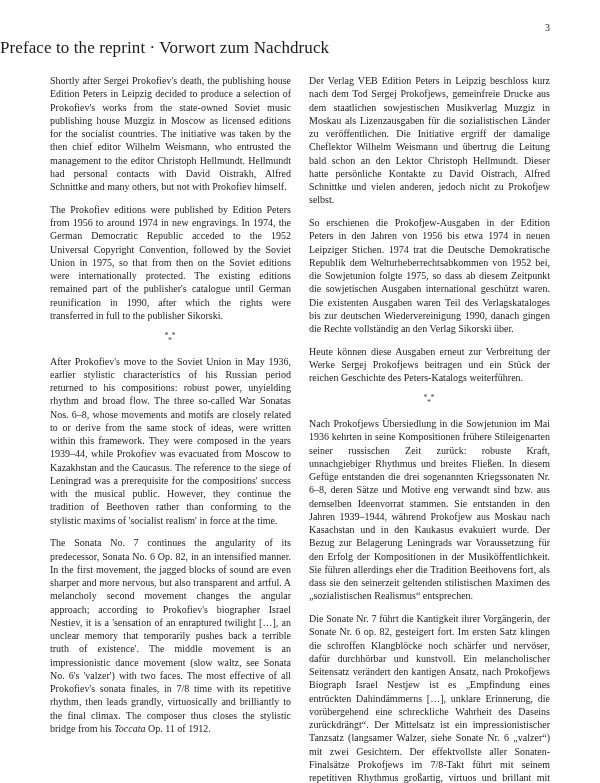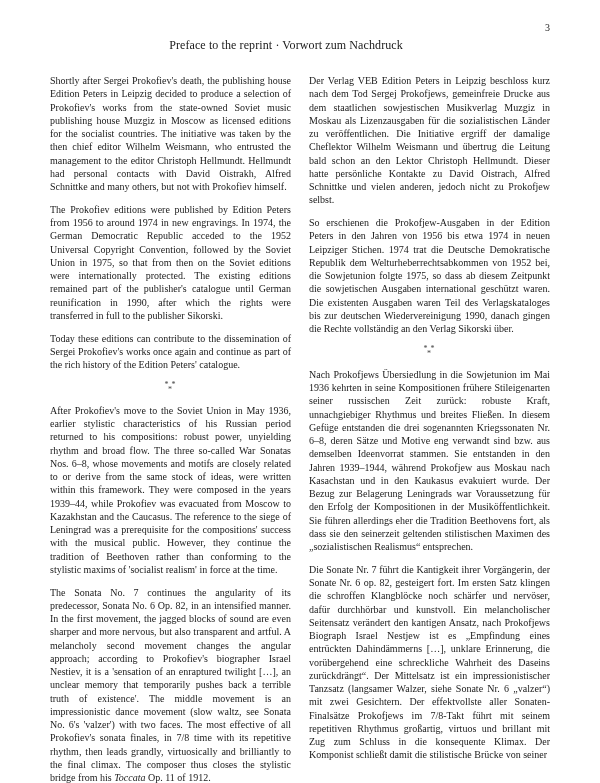--- a/index.html
+++ b/index.html
@@ -1,53 +1,53 @@
 <!DOCTYPE html>
 <html><head>
 <meta charset="utf-8">
 <style>
   html, body { margin: 0; padding: 0; background: #ffffff; }
   body { width: 600px; height: 783px; position: relative; overflow: hidden;
          font-family: "Liberation Serif", "DejaVu Serif", serif; color: #1a1a1a; }
   .page-number { position: absolute; top: 22px; right: 50px; font-size: 10px; }
-  .title { position: absolute; top: 38px; left: 0; width: 572px; text-align: center;
-           font-size: 12px; font-weight: normal; margin: 0; letter-spacing: 0.1px; }
+  .title { position: absolute; top: 38px; left: 0; width: 572px; 
+           font-size: 17px; font-weight: normal; margin: 0; letter-spacing: 0.1px; }
   .col { position: absolute; top: 74px; width: 241px; font-size: 10px; line-height: 13.25px; }
   .col-en { left: 50px; }
   .col-de { left: 309px; }
   .col p { margin: 0 0 9.5px 0; text-align: justify; hyphens: auto; }
   .asterism { text-align: center; height: 20px; position: relative; margin: 4px 0 3px 0; }
   .asterism span { position: absolute; font-size: 8px; color: #444; line-height: 8px; }
   .asterism .a1 { left: calc(50% - 6px); top: 0; }
   .asterism .a2 { left: calc(50% + 1px); top: 0; }
   .asterism .a3 { left: calc(50% - 2.5px); top: 5px; }
   em { }
 </style>
 </head>
 <body>
 
 <div class="page-number">3</div>
 <h1 class="title">Preface to the reprint · Vorwort zum Nachdruck</h1>
 
 <div class="col col-en">
   <p>Shortly after Sergei Prokofiev's death, the publishing house Edition Peters in Leipzig decided to produce a selection of Prokofiev's works from the state-owned Soviet music publishing house Muzgiz in Moscow as licensed editions for the socialist countries. The initiative was taken by the then chief editor Wilhelm Weismann, who entrusted the management to the editor Christoph Hellmundt. Hellmundt had personal contacts with David Oistrakh, Alfred Schnittke and many others, but not with Prokofiev himself.</p>
   <p>The Prokofiev editions were published by Edition Peters from 1956 to around 1974 in new engravings. In 1974, the German Democratic Republic acceded to the 1952 Universal Copyright Convention, followed by the Soviet Union in 1975, so that from then on the Soviet editions were internationally protected. The existing editions remained part of the publisher's catalogue until German reunification in 1990, after which the rights were transferred in full to the publisher Sikorski.</p>
-  <p>Today these editions can contribute to the dissemination of Sergei Prokofiev's works once again and continue as part of the rich history of the Edition Peters' catalogue.</p>
   <div class="asterism">
     <span class="a1">*</span>
     <span class="a2">*</span>
     <span class="a3">*</span>
   </div>
   <p>After Prokofiev's move to the Soviet Union in May 1936, earlier stylistic characteristics of his Russian period returned to his compositions: robust power, unyielding rhythm and broad flow. The three so-called War Sonatas Nos. 6–8, whose movements and motifs are closely related to or derive from the same stock of ideas, were written within this framework. They were composed in the years 1939–44, while Prokofiev was evacuated from Moscow to Kazakhstan and the Caucasus. The reference to the siege of Leningrad was a prerequisite for the compositions' success with the musical public. However, they continue the tradition of Beethoven rather than conforming to the stylistic maxims of 'socialist realism' in force at the time.</p>
   <p><span>The Sonata No. 7 continues the angularity of its predecessor, Sonata No. 6 Op. 82, in an intensified manner. In the first movement, the jagged blocks of sound are even sharper and more nervous, but also transparent and artful. A melancholy second movement changes the angular approach; according to Prokofiev's biographer Israel Nestiev, it is a 'sensation of an enraptured twilight […], an unclear memory that temporarily pushes back a terrible truth of existence'. The middle movement is an impressionistic dance movement (slow waltz, see Sonata No. 6's 'valzer') with two faces. The most effective of all Prokofiev's sonata finales, in 7/8 time with its repetitive rhythm, then leads grandly, virtuosically and brilliantly to the final climax. The composer thus closes the stylistic bridge from his </span><em>Toccata</em><span> Op. 11 of 1912.</span></p>
 </div>
 
 <div class="col col-de" lang="de">
   <p>Der Verlag VEB Edition Peters in Leipzig beschloss kurz nach dem Tod Sergej Prokofjews, gemeinfreie Drucke aus dem staatlichen sowjestischen Musikverlag Muzgiz in Moskau als Lizenzausgaben für die sozialistischen Länder zu veröffentlichen. Die Initiative ergriff der damalige Cheflektor Wilhelm Weismann und übertrug die Leitung bald schon an den Lektor Christoph Hellmundt. Dieser hatte persönliche Kontakte zu David Oistrach, Alfred Schnittke und vielen anderen, jedoch nicht zu Prokofjew selbst.</p>
   <p>So erschienen die Prokofjew-Ausgaben in der Edition Peters in den Jahren von 1956 bis etwa 1974 in neuen Leipziger Stichen. 1974 trat die Deutsche Demokratische Republik dem Welturheberrechtsabkommen von 1952 bei, die Sowjetunion folgte 1975, so dass ab diesem Zeitpunkt die sowjetischen Ausgaben international geschützt waren. Die existenten Ausgaben waren Teil des Verlagskataloges bis zur deutschen Wiedervereinigung 1990, danach gingen die Rechte vollständig an den Verlag Sikorski über.</p>
+  <p>Heute können diese Ausgaben erneut zur Verbreitung der Werke Sergej Prokofjews beitragen und ein Stück der reichen Geschichte des Peters-Katalogs weiterführen.</p>
   <div class="asterism">
     <span class="a1">*</span>
     <span class="a2">*</span>
     <span class="a3">*</span>
   </div>
   <p>Nach Prokofjews Übersiedlung in die Sowjetunion im Mai 1936 kehrten in seine Kompositionen frühere Stileigenarten seiner russischen Zeit zurück: robuste Kraft, unnachgiebiger Rhythmus und breites Fließen. In diesem Gefüge entstanden die drei sogenannten Kriegssonaten Nr. 6–8, deren Sätze und Motive eng verwandt sind bzw. aus demselben Ideenvorrat stammen. Sie entstanden in den Jahren 1939–1944, während Prokofjew aus Moskau nach Kasachstan und in den Kaukasus evakuiert wurde. Der Bezug zur Belagerung Leningrads war Voraussetzung für den Erfolg der Kompositionen in der Musiköffentlichkeit. Sie führen allerdings eher die Tradition Beethovens fort, als dass sie den seinerzeit geltenden stilistischen Maximen des „sozialistischen Realismus“ entsprechen.</p>
   <p><span>Die Sonate Nr. 7 führt die Kantigkeit ihrer Vorgängerin, der Sonate Nr. 6 op. 82, gesteigert fort. Im ersten Satz klingen die schroffen Klangblöcke noch schärfer und nervöser, dafür durchhörbar und kunstvoll. Ein melancholischer Seitensatz verändert den kantigen Ansatz, nach Prokofjews Biograph Israel Nestjew ist es „Empfindung eines entrückten Dahindämmerns […], unklare Erinnerung, die vorübergehend eine schreckliche Wahrheit des Daseins zurückdrängt“. Der Mittelsatz ist ein impressionistischer Tanzsatz (langsamer Walzer, siehe Sonate Nr. 6 „valzer“) mit zwei Gesichtern. Der effektvollste aller Sonaten-Finalsätze Prokofjews im 7/8-Takt führt mit seinem repetitiven Rhythmus großartig, virtuos und brillant mit Zug zum Schluss in die konsequente Klimax. Der Komponist schließt damit die stilistische Brücke von seiner </span></p>
 </div>
 
 </body></html>

